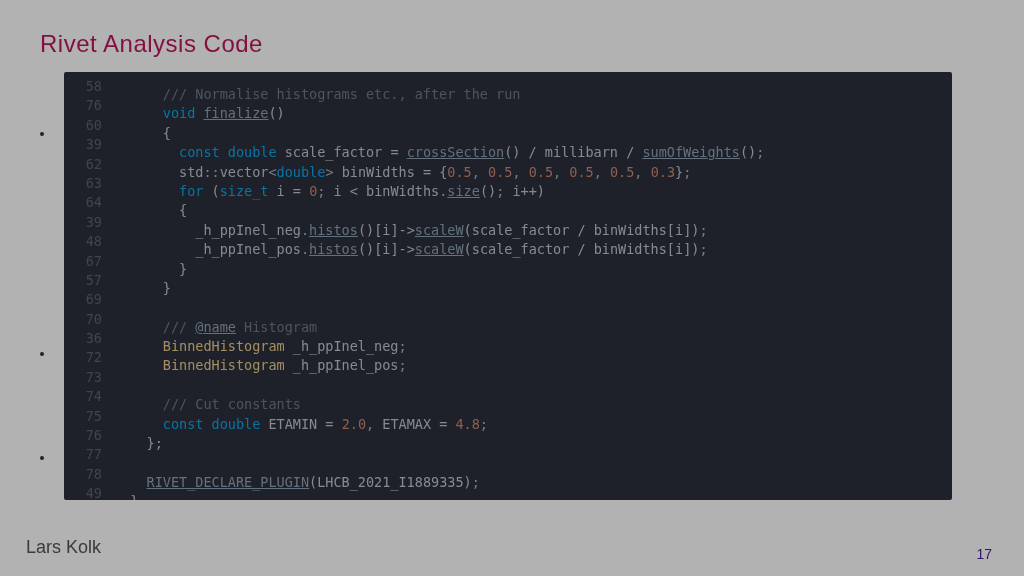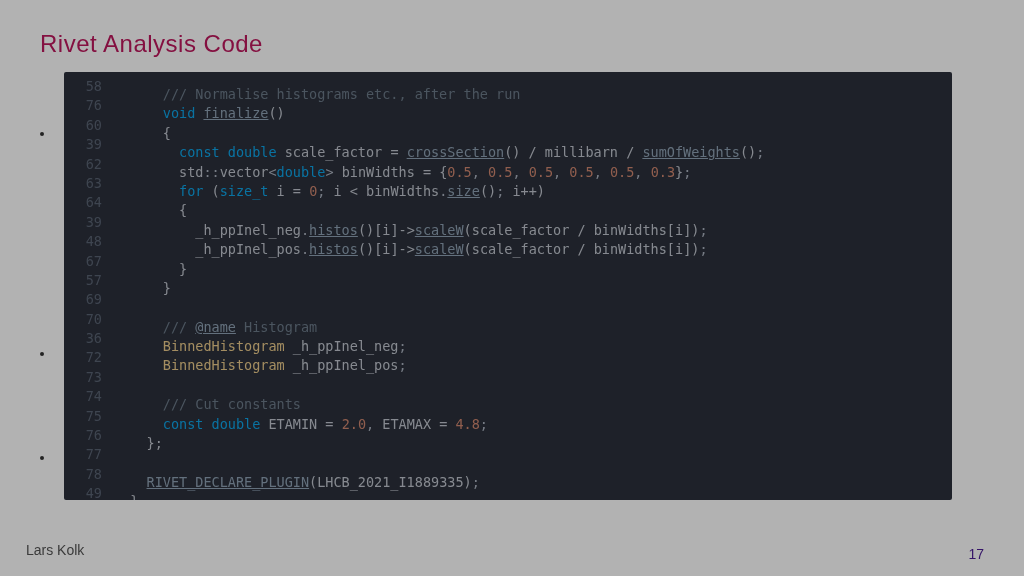--- a/index.html
+++ b/index.html
@@ -69,25 +69,25 @@
   .c-type    { color: #ebcb8b; }
   .c-ident   { color: #c0c5ce; text-align: right; }
   .c-brace   { color: #c0c5ce; }
   .c-punct   { color: #abb2bf; }
   .c-op      { color: #c0c5ce; }
   .footer-left {
     position: absolute;
     left: 26px;
     bottom: 18px;
     color: #555;
-    font-size: 14px;
+    font-size: 18px;
   }
   .footer-right {
     position: absolute;
-    right: 40px;
+    right: 32px;
     bottom: 14px;
     color: #4c1d95;
     font-size: 14px;
   }
   .overlay {
     position: absolute;
     inset: 0;
     background: rgba(0,0,0,0.30);
     pointer-events: none;
   }

